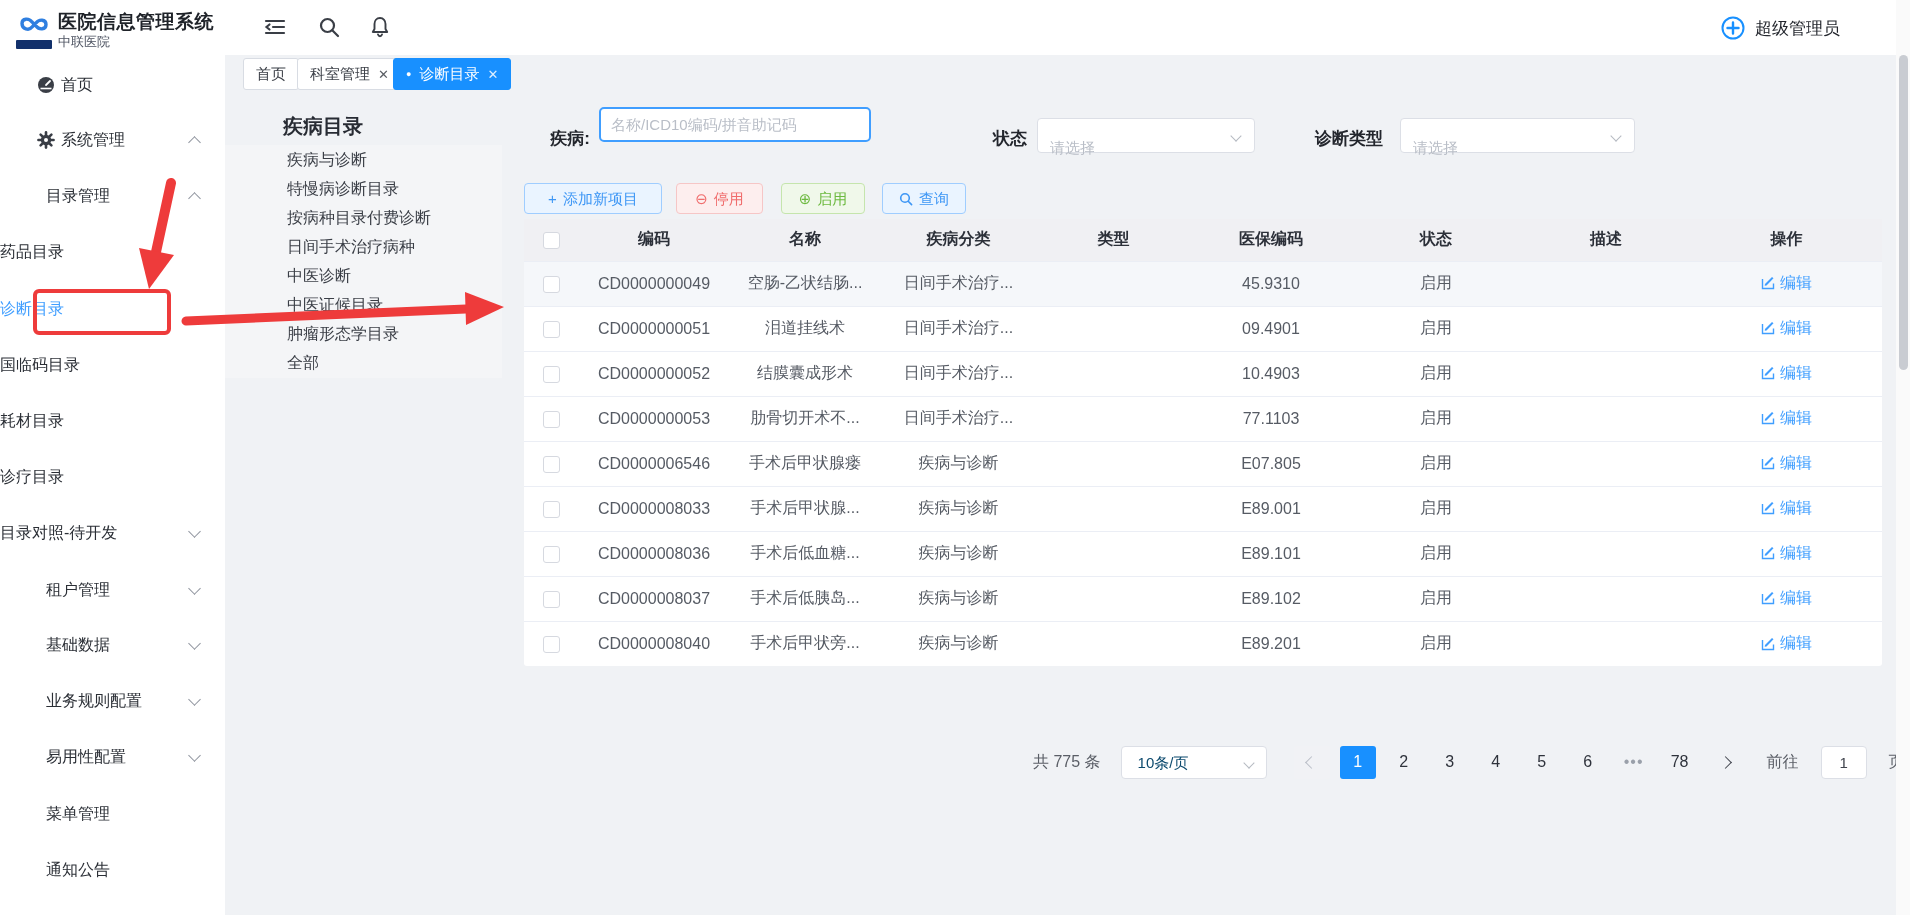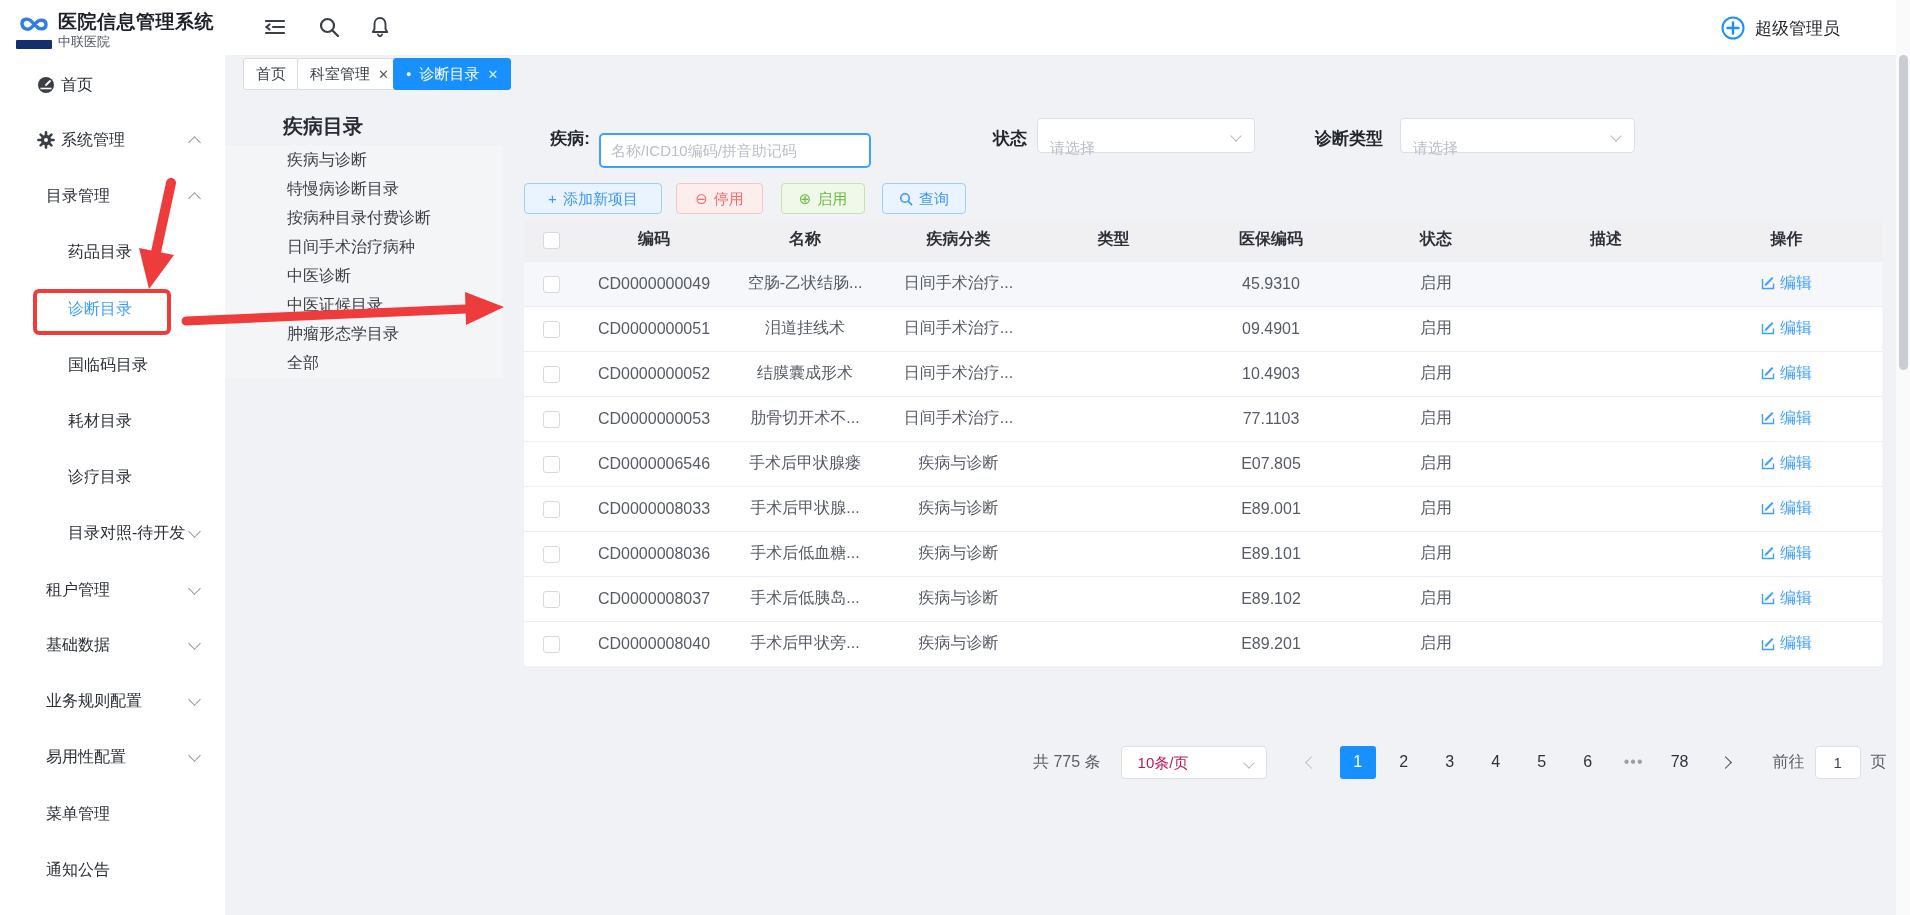--- a/index.html
+++ b/index.html
@@ -12,21 +12,21 @@
   .logo-block { position:absolute; left:0; top:0; width:225px; height:60px; }
   .logo-mark { position:absolute; left:16px; top:12px; width:36px; height:34px; }
   .logo-sym { width:36px; height:23px; }
   .logo-bar { width:36px; height:9px; background:#12306b; border-radius:1px; margin-top:1px; }
   .app-title { position:absolute; left:58px; top:9px; font-size:19px; font-weight:bold; color:#1f2329; letter-spacing:.5px; }
   .app-sub { position:absolute; left:58px; top:33px; font-size:13px; color:#4e5462; }
   .nav-item { position:absolute; left:0; width:225px; height:40px; line-height:40px; font-size:16px; color:#2b2f36; cursor:pointer; }
   .nav-icon { position:absolute; left:37px; top:11px; width:18px; height:18px; }
   .lv1 .nav-label { padding-left:61px; display:block; }
   .lv2 .nav-label { padding-left:46px; display:block; }
-  .lv3 .nav-label { padding-left:68px; display:block; }
+  .lv3 .nav-label { display:block; }
   .nav-item.active { color:#409eff; }
   .chev { position:absolute; right:26px; top:17px; width:9px; height:9px;
     border-right:1.7px solid #8f949e; border-bottom:1.7px solid #8f949e; }
   .chev.down { transform:rotate(45deg); top:14px; }
   .chev.up { transform:rotate(-135deg); top:18px; }
 
   
   .topbar { position:absolute; left:225px; top:0; width:1685px; height:55px; background:#fff; }
   .tb-icon { position:absolute; top:15px; width:24px; height:24px; cursor:pointer; }
   .user-box { position:absolute; right:70px; top:13px; height:30px; display:flex; align-items:center; gap:9px; cursor:pointer; }
@@ -43,21 +43,21 @@
   .tab .dot { font-size:9px; line-height:1; }
   .tab .x { font-size:13px; line-height:1; opacity:.85; cursor:pointer; }
 
   
   .panel-title { position:absolute; left:58px; top:58px; font-size:20px; font-weight:bold; color:#272b33; }
   .catalog { position:absolute; left:0; top:90px; width:277px; height:233px; background:#f4f5f7; }
   .cat-item { height:29px; line-height:29px; font-size:16px; color:#3a3e46; padding-left:62px; cursor:pointer; }
 
   
   .flt-label { position:absolute; top:72px; height:24px; line-height:24px; font-size:17px; font-weight:bold; color:#23262d; }
-  .flt-input { position:absolute; left:374px; top:78px; width:272px; height:35px; background:#fff;
+  .flt-input { position:absolute; left:374px; top:52px; width:272px; height:35px; background:#fff;
     border:2px solid #409eff; border-radius:5px; font-size:15px; color:#303133; padding:0 10px;
     font-family:"Liberation Sans","DejaVu Sans",sans-serif; outline:none; }
   .flt-input::placeholder { color:#b9bec7; }
   .sel { position:absolute; top:63px; height:35px; background:#fff; border:1px solid #dcdfe6; border-radius:4px;
     font-size:15px; color:#b9bec7; line-height:33px; padding:12px 12px; cursor:pointer; }
   .sel .sel-chev { position:absolute; right:14px; top:13px; width:8px; height:8px;
     border-right:1.5px solid #b6bac2; border-bottom:1.5px solid #b6bac2; transform:rotate(45deg); }
 
   
   .btn { position:absolute; top:128px; height:31px; border-radius:4px; font-size:15px; line-height:29px;
@@ -76,31 +76,31 @@
     overflow:hidden; white-space:nowrap; }
   tbody tr.hov { background:#f5f7fa; }
   .cbx { display:inline-block; width:17px; height:17px; border:1px solid #d6d9e0; border-radius:3px; background:#fff;
     vertical-align:middle; cursor:pointer; }
   .edit-link { color:#409eff; cursor:pointer; display:inline-flex; align-items:center; gap:5px; }
 
   
   .pager { position:absolute; left:808px; top:690px; height:34px; display:flex; align-items:center; font-size:16px; color:#5a5e66; }
   .pg-total { margin-right:20px; }
   .pg-size { position:relative; width:146px; height:33px; background:#fff; border:1px solid #dcdfe6; border-radius:4px;
-    line-height:31px; padding-left:16px; color:#be185d; font-size:15px; cursor:pointer; margin-right:22px; }
+    line-height:31px; padding-left:16px; color:#0c4a6e; font-size:15px; cursor:pointer; margin-right:22px; }
   .pg-size .sel-chev { position:absolute; right:13px; top:12px; width:8px; height:8px;
     border-right:1.5px solid #b6bac2; border-bottom:1.5px solid #b6bac2; transform:rotate(45deg); }
   .pg-btn { width:36px; height:33px; border-radius:3px; display:flex; align-items:center; justify-content:center;
     cursor:pointer; margin:0 5px; font-size:16px; color:#2e323b; }
   .pg-prev { background:#f1f2f5; }
   .pg-num.cur { background:#1890ff; color:#fff; }
   .pg-arrow { width:9px; height:9px; border-right:1.8px solid #b9bec7; border-bottom:1.8px solid #b9bec7; }
   .pg-arrow.left { transform:rotate(135deg); }
   .pg-arrow.right { transform:rotate(-45deg); border-color:#40444d; }
-  .pg-goto { margin-left:24px; display:flex; align-items:center; gap:10px; }
+  .pg-goto { margin-left:18px; display:flex; align-items:center; gap:22px; }
   .pg-input { width:46px; height:33px; border:1px solid #dcdfe6; border-radius:4px; text-align:center; font-size:15px;
     color:#40444d; background:#fff; font-family:"Liberation Sans","DejaVu Sans",sans-serif; outline:none; }
 
   
   .scrollbar { position:absolute; right:0; top:0; width:14px; height:915px; background:#fafafa; z-index:5; }
   .scroll-thumb { position:absolute; right:2px; top:55px; width:9px; height:315px; background:#c9ccd2; border-radius:5px; cursor:pointer; }
 
   
   .annot { position:absolute; left:0; top:0; width:1910px; height:915px; z-index:40; pointer-events:none; }
   .annot-box { position:absolute; left:33px; top:289px; width:138px; height:46px; border:4px solid #ee3b3b; border-radius:6px; }

